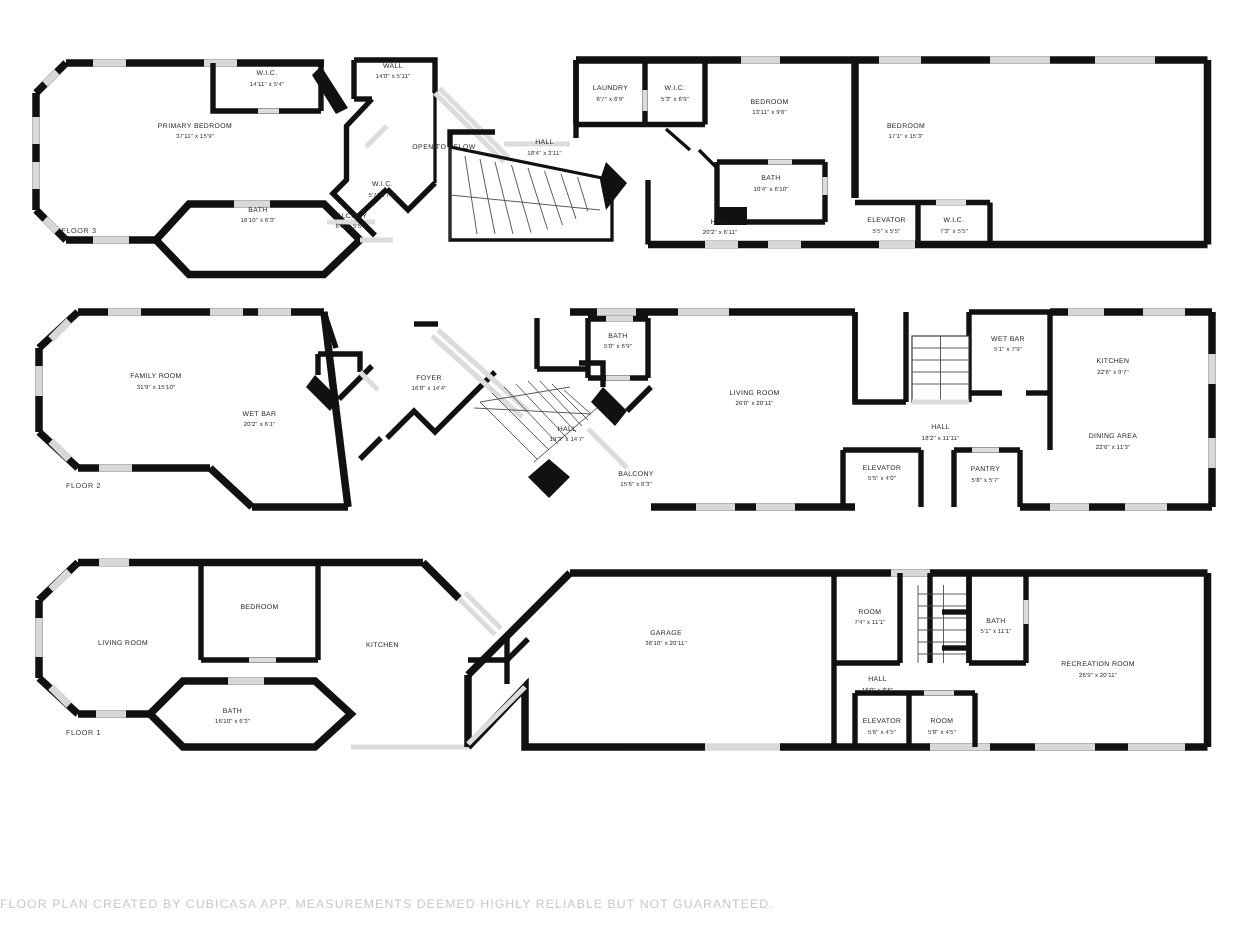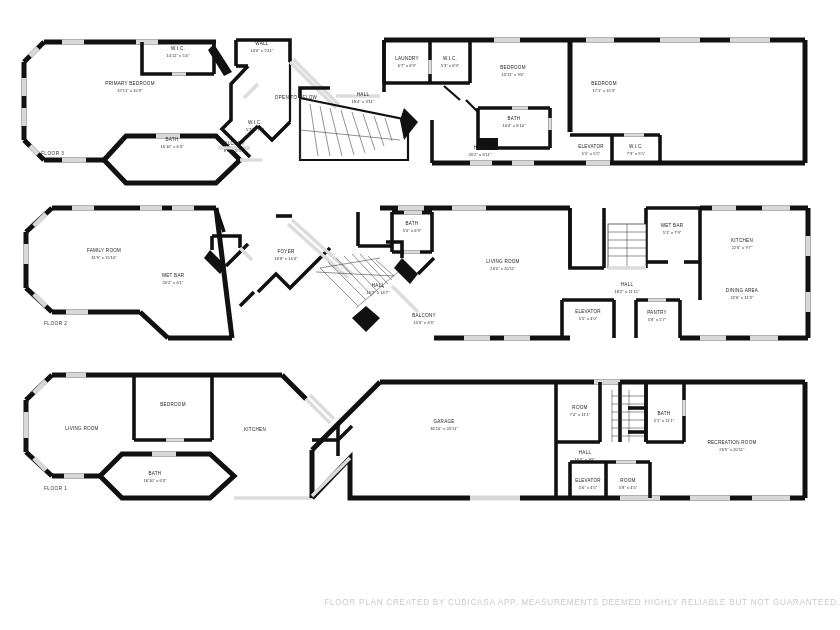--- a/index.html
+++ b/index.html
@@ -48,21 +48,21 @@
   .lbl-name { font-size: 4.6px; letter-spacing: 0.25px; }
   .lbl-dim  { font-size: 4.0px; letter-spacing: 0.1px; fill: #2a2a2a; }
   .lbl-floor { font-size: 4.8px; letter-spacing: 0.4px; fill: #333333; text-anchor: start; }
   .lbl-open { font-size: 4.6px; letter-spacing: 0.3px; fill: #1d1d1d; }
 
   #footer-note {
     position: absolute;
     left: 0;
     top: 598px;
     width: 840px;
-    text-align: right;
+    text-align: left;
     font-family: "Liberation Sans", sans-serif;
     font-size: 8.2px;
     letter-spacing: 0.72px;
     color: #c9c9c9;
     white-space: nowrap;
   }
 </style>
 </head>
 <body>
 

